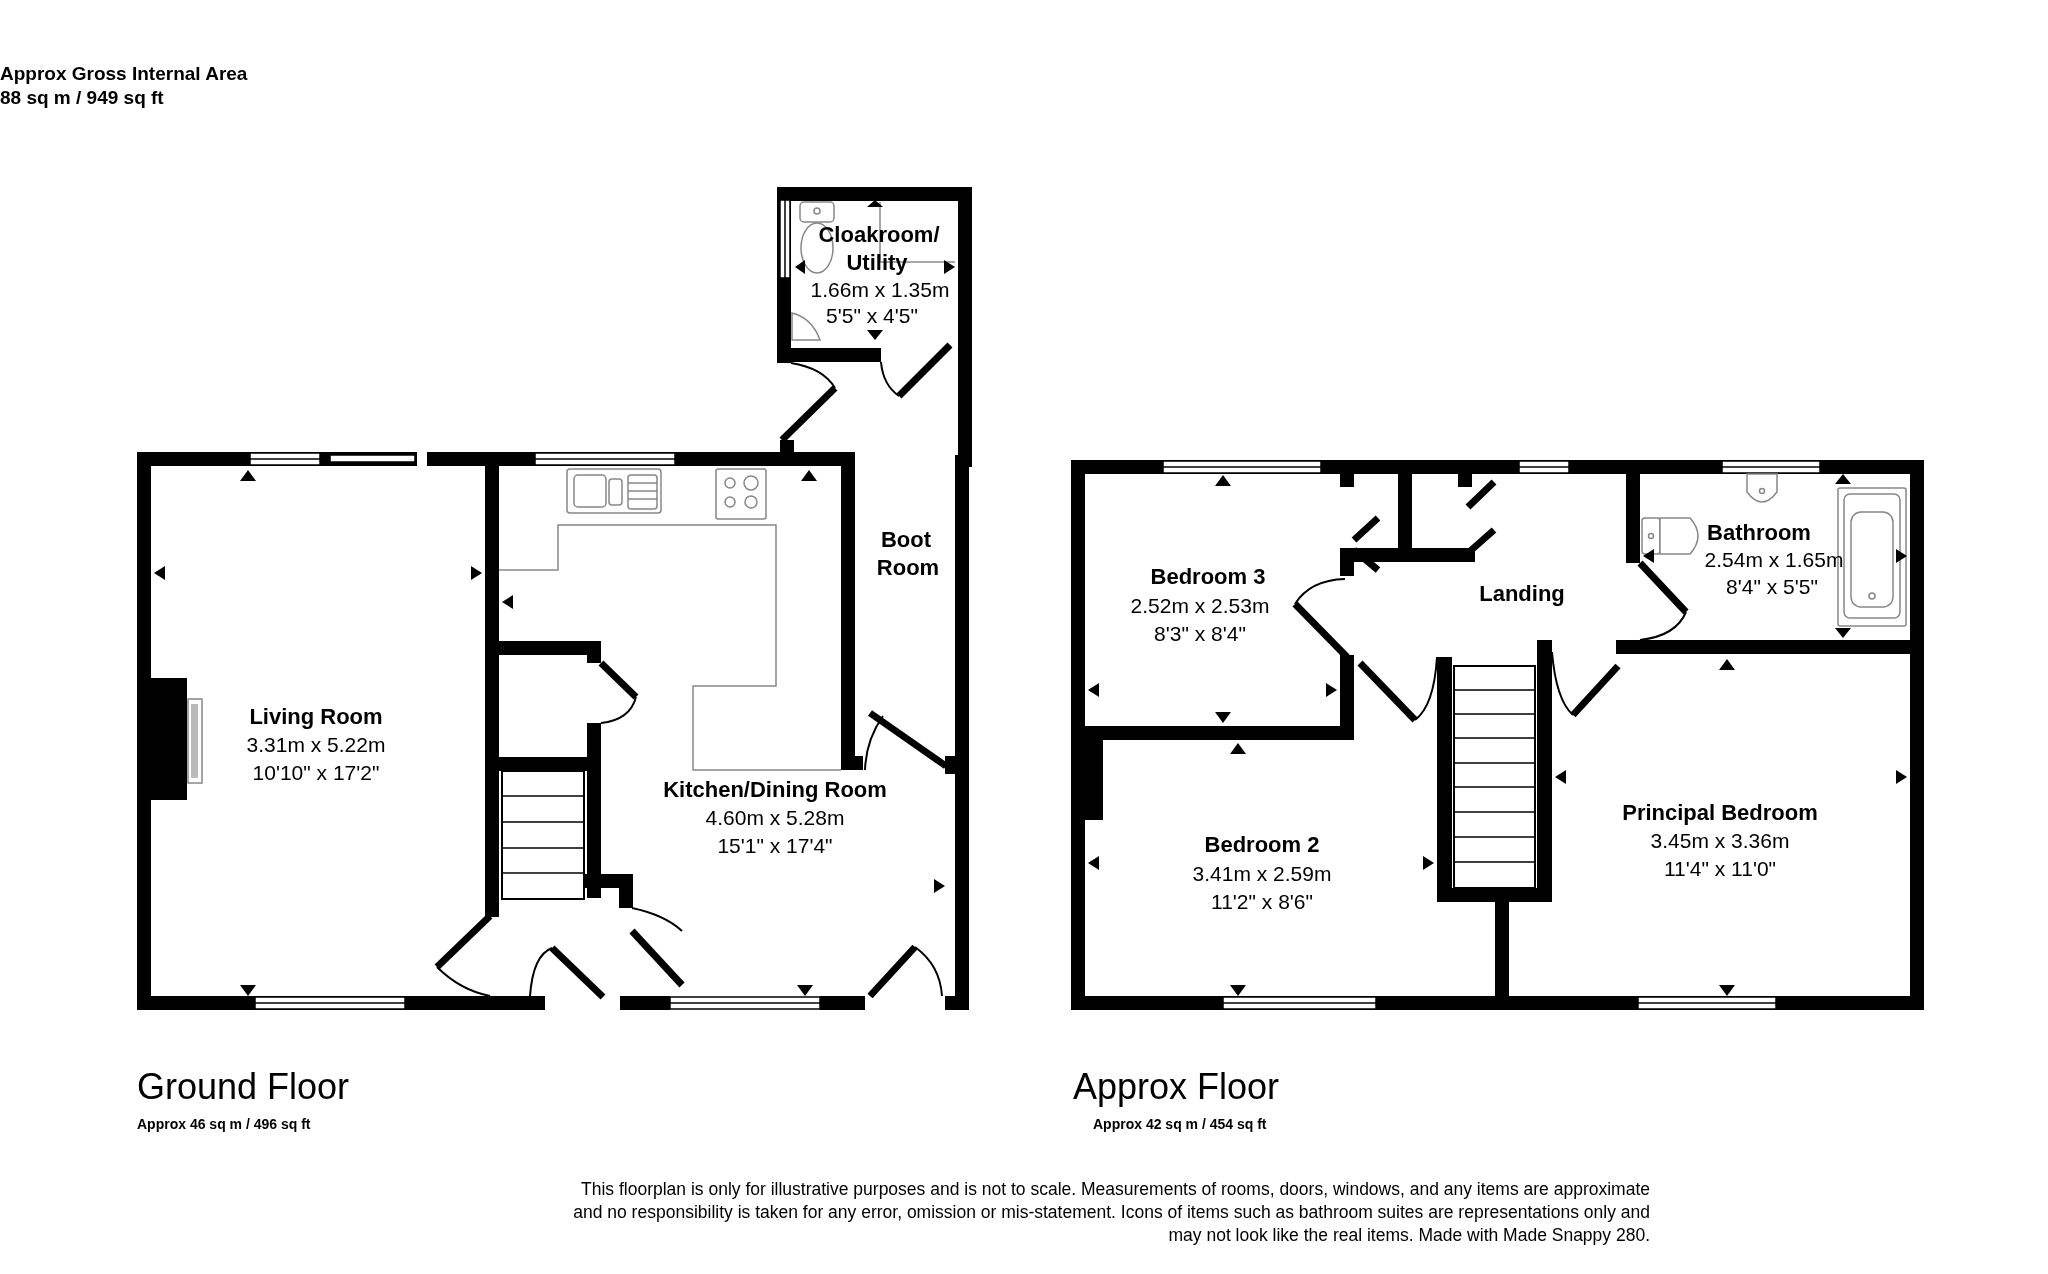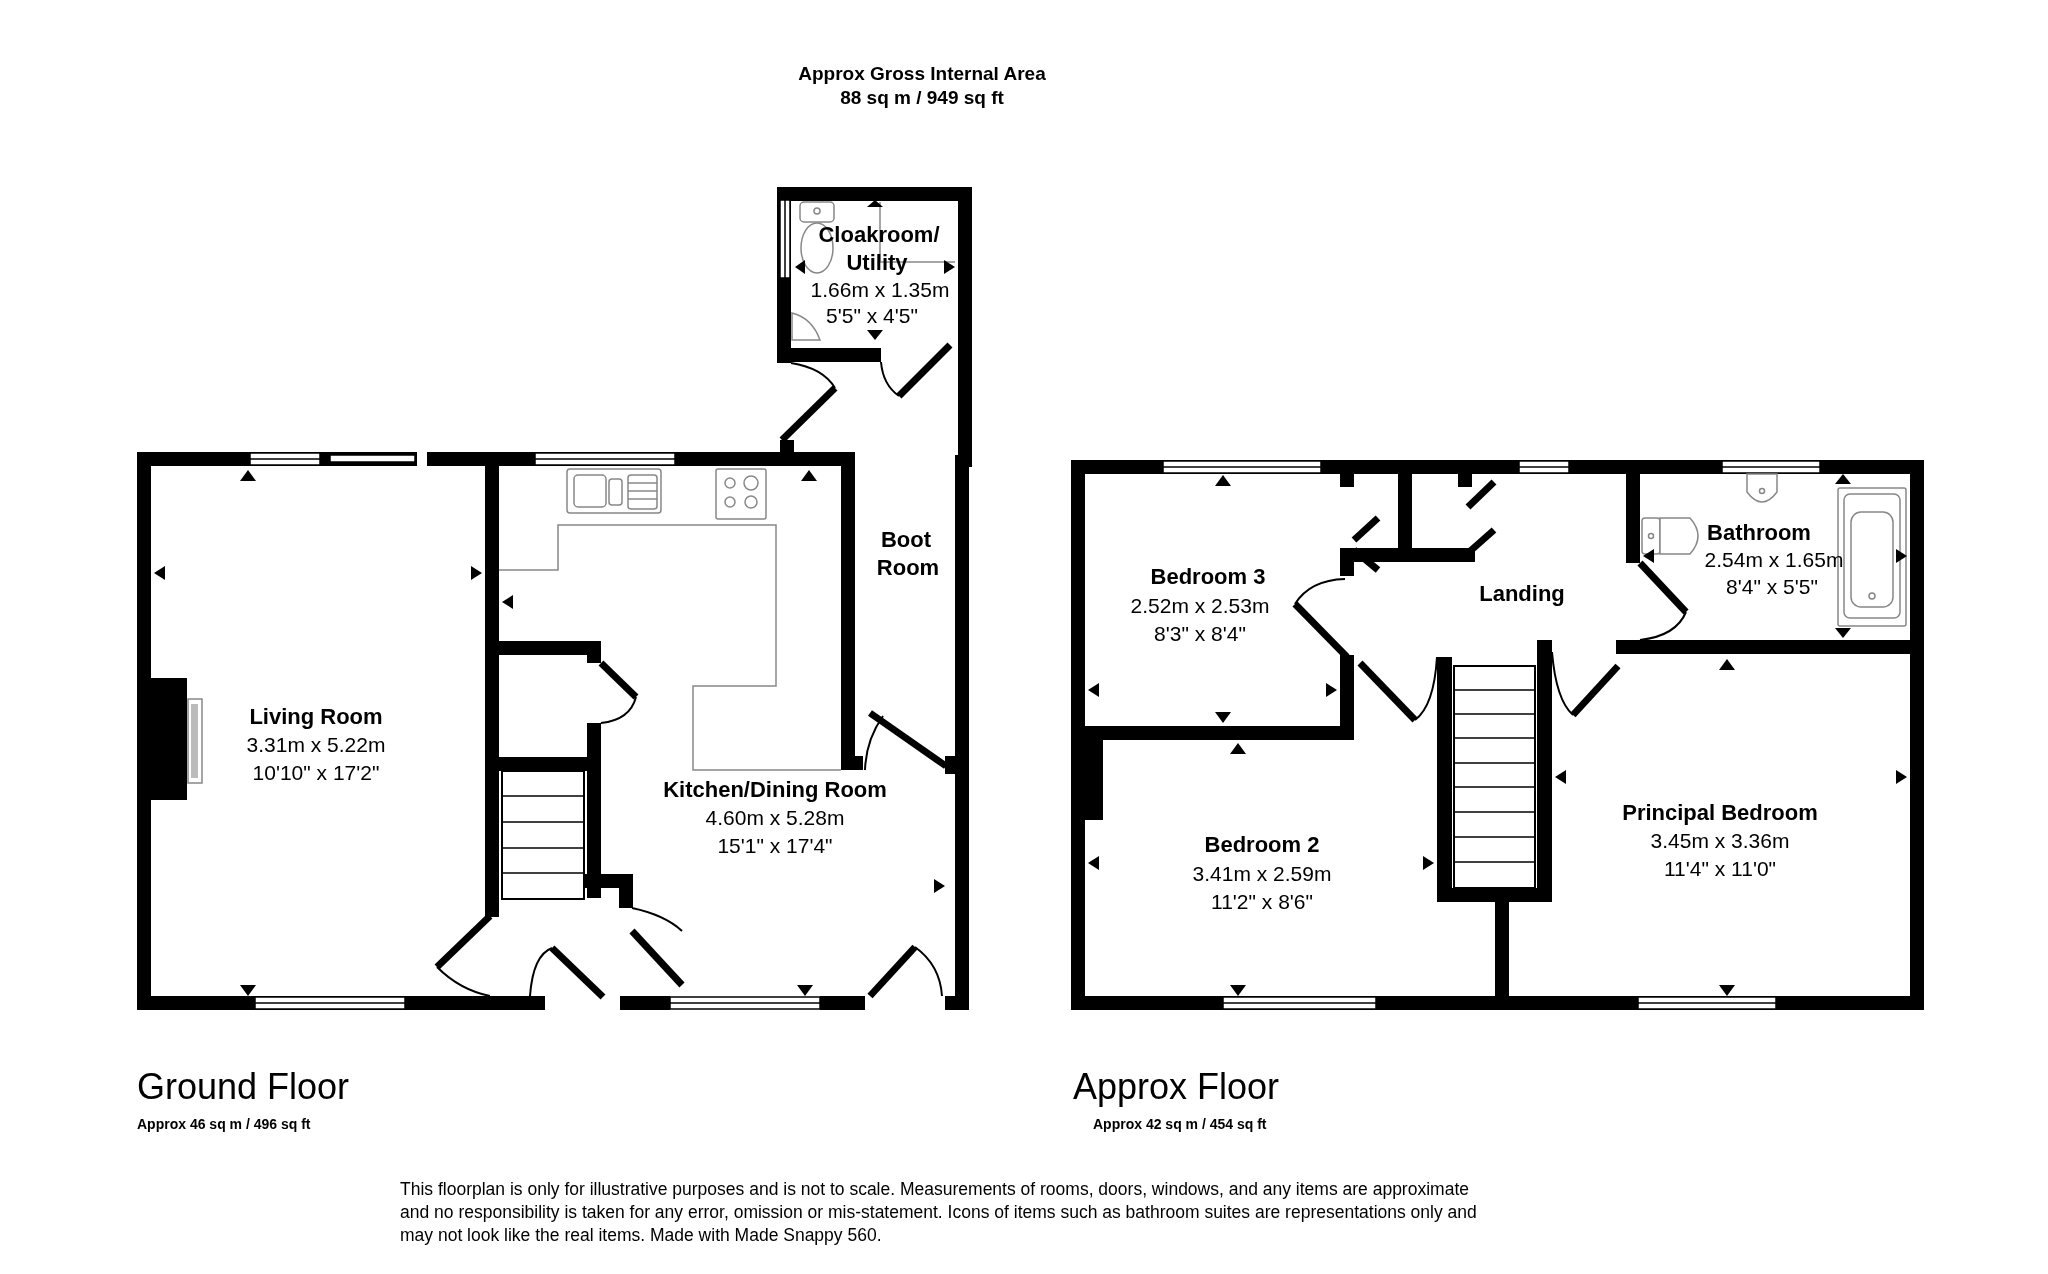--- a/index.html
+++ b/index.html
@@ -1,22 +1,22 @@
 <!DOCTYPE html>
 <html><head>
 <meta charset="utf-8">
 <style>
   html, body { margin: 0; padding: 0; background: #ffffff; }
   body { width: 2048px; height: 1274px; position: relative; overflow: hidden;
          font-family: "Liberation Sans", sans-serif; color: #000; }
   .abs { position: absolute; }
-  .title { left: 0; width: 1844px; top: 62px; text-align: center; font-weight: bold; font-size: 19px; line-height: 24px; }
+  .title { left: 0; width: 1844px; top: 62px; text-align: left; font-weight: bold; font-size: 19px; line-height: 24px; }
   .floor-label { font-size: 36px; line-height: 34px; }
   .floor-area { font-weight: bold; font-size: 14px; line-height: 24px; }
-  .disclaimer { left: 400px; width: 1250px; top: 1178px; text-align: left; font-size: 17.5px; line-height: 23px; }
+  .disclaimer { left: 400px; width: 1250px; top: 1178px; text-align: right; font-size: 17.5px; line-height: 23px; }
   svg { position: absolute; left: 0; top: 0; }
   .wall { fill: #000; }
   .fix { fill: #fff; stroke: #888; stroke-width: 1.5; }
   .fixline { fill: none; stroke: #888; stroke-width: 1.5; }
   .win { fill: #fff; stroke: #000; stroke-width: 1.5; }
   .door { stroke: #000; stroke-width: 7; fill: none; }
   .arc { stroke: #000; stroke-width: 2; fill: none; }
   .stair { fill: #fff; stroke: #000; stroke-width: 2; }
   .room-name { font-family: "Liberation Sans", sans-serif; font-weight: bold; font-size: 22px; text-anchor: middle; }
   .room-dim { font-family: "Liberation Sans", sans-serif; font-size: 21px; text-anchor: middle; }
@@ -283,14 +283,14 @@
   <div class="floor-area" style="margin-top:8px;">Approx 46 sq m / 496 sq ft</div>
 </div>
 <div class="abs" style="left:1073px; top:1070px;">
   <div class="floor-label">Approx Floor</div>
   <div class="floor-area" style="margin-top:8px;margin-left:20px;">Approx 42 sq m / 454 sq ft</div>
 </div>
 
 <div class="abs disclaimer">
   <div>This floorplan is only for illustrative purposes and is not to scale. Measurements of rooms, doors, windows, and any items are approximate</div>
   <div>and no responsibility is taken for any error, omission or mis-statement. Icons of items such as bathroom suites are representations only and</div>
-  <div>may not look like the real items. Made with Made Snappy 560.</div>
+  <div>may not look like the real items. Made with Made Snappy 280.</div>
 </div>
 
 </body></html>

